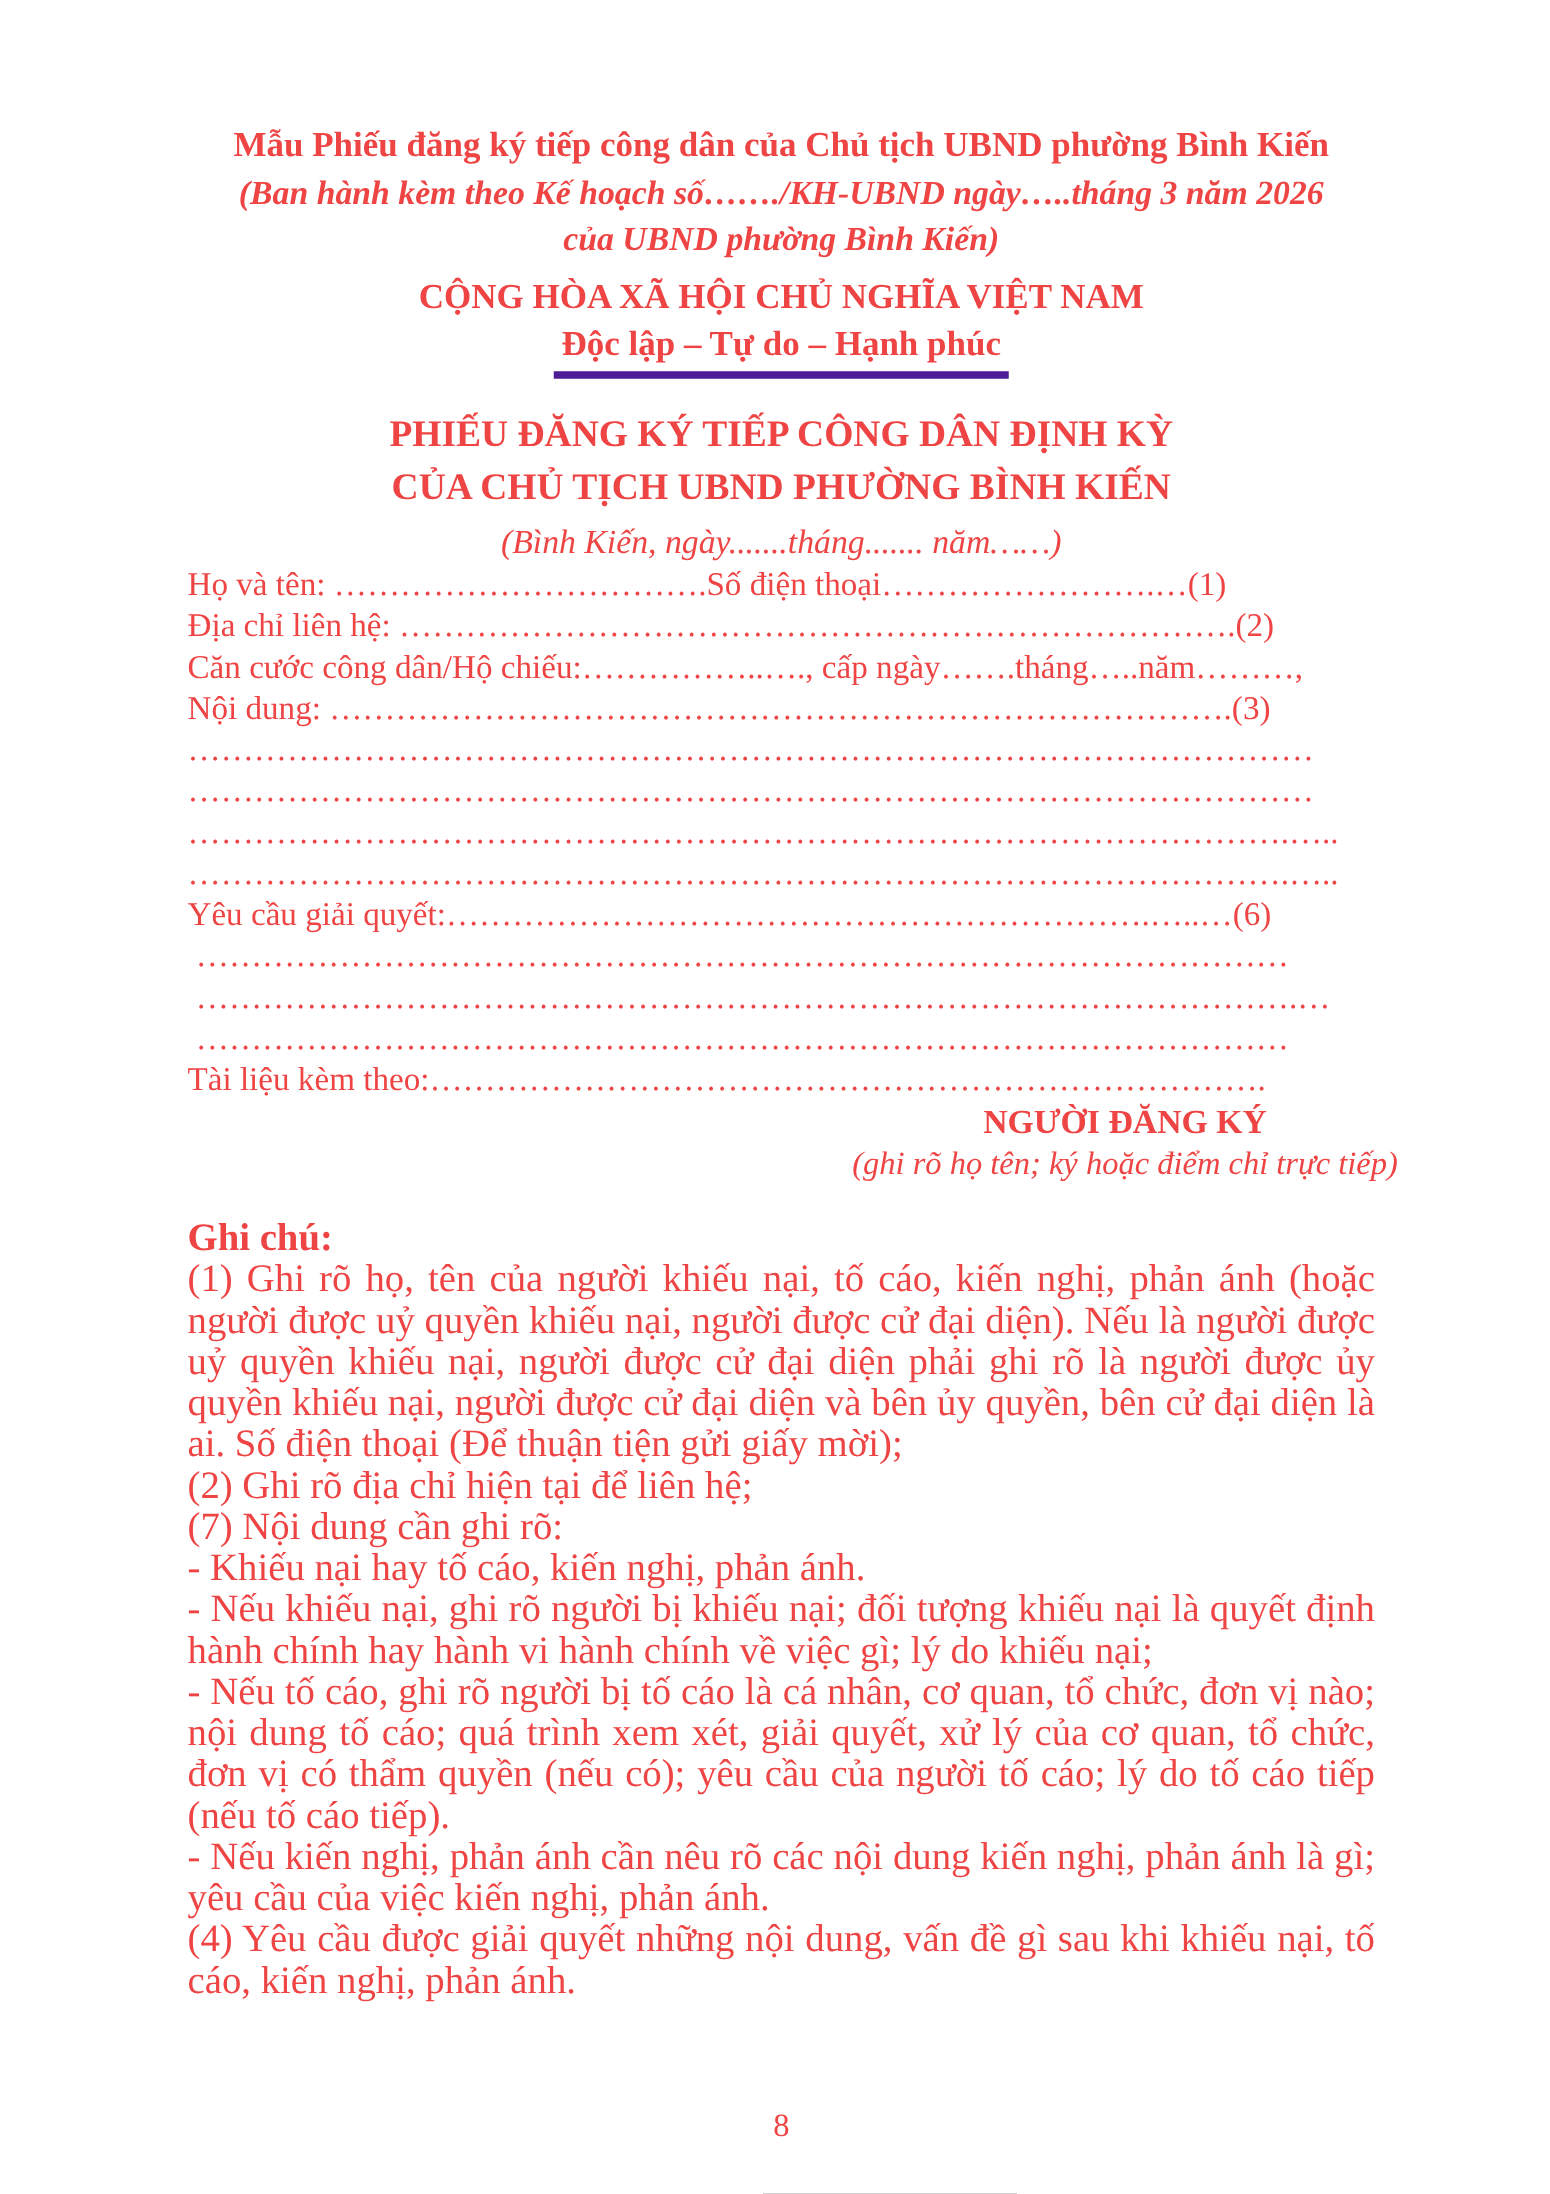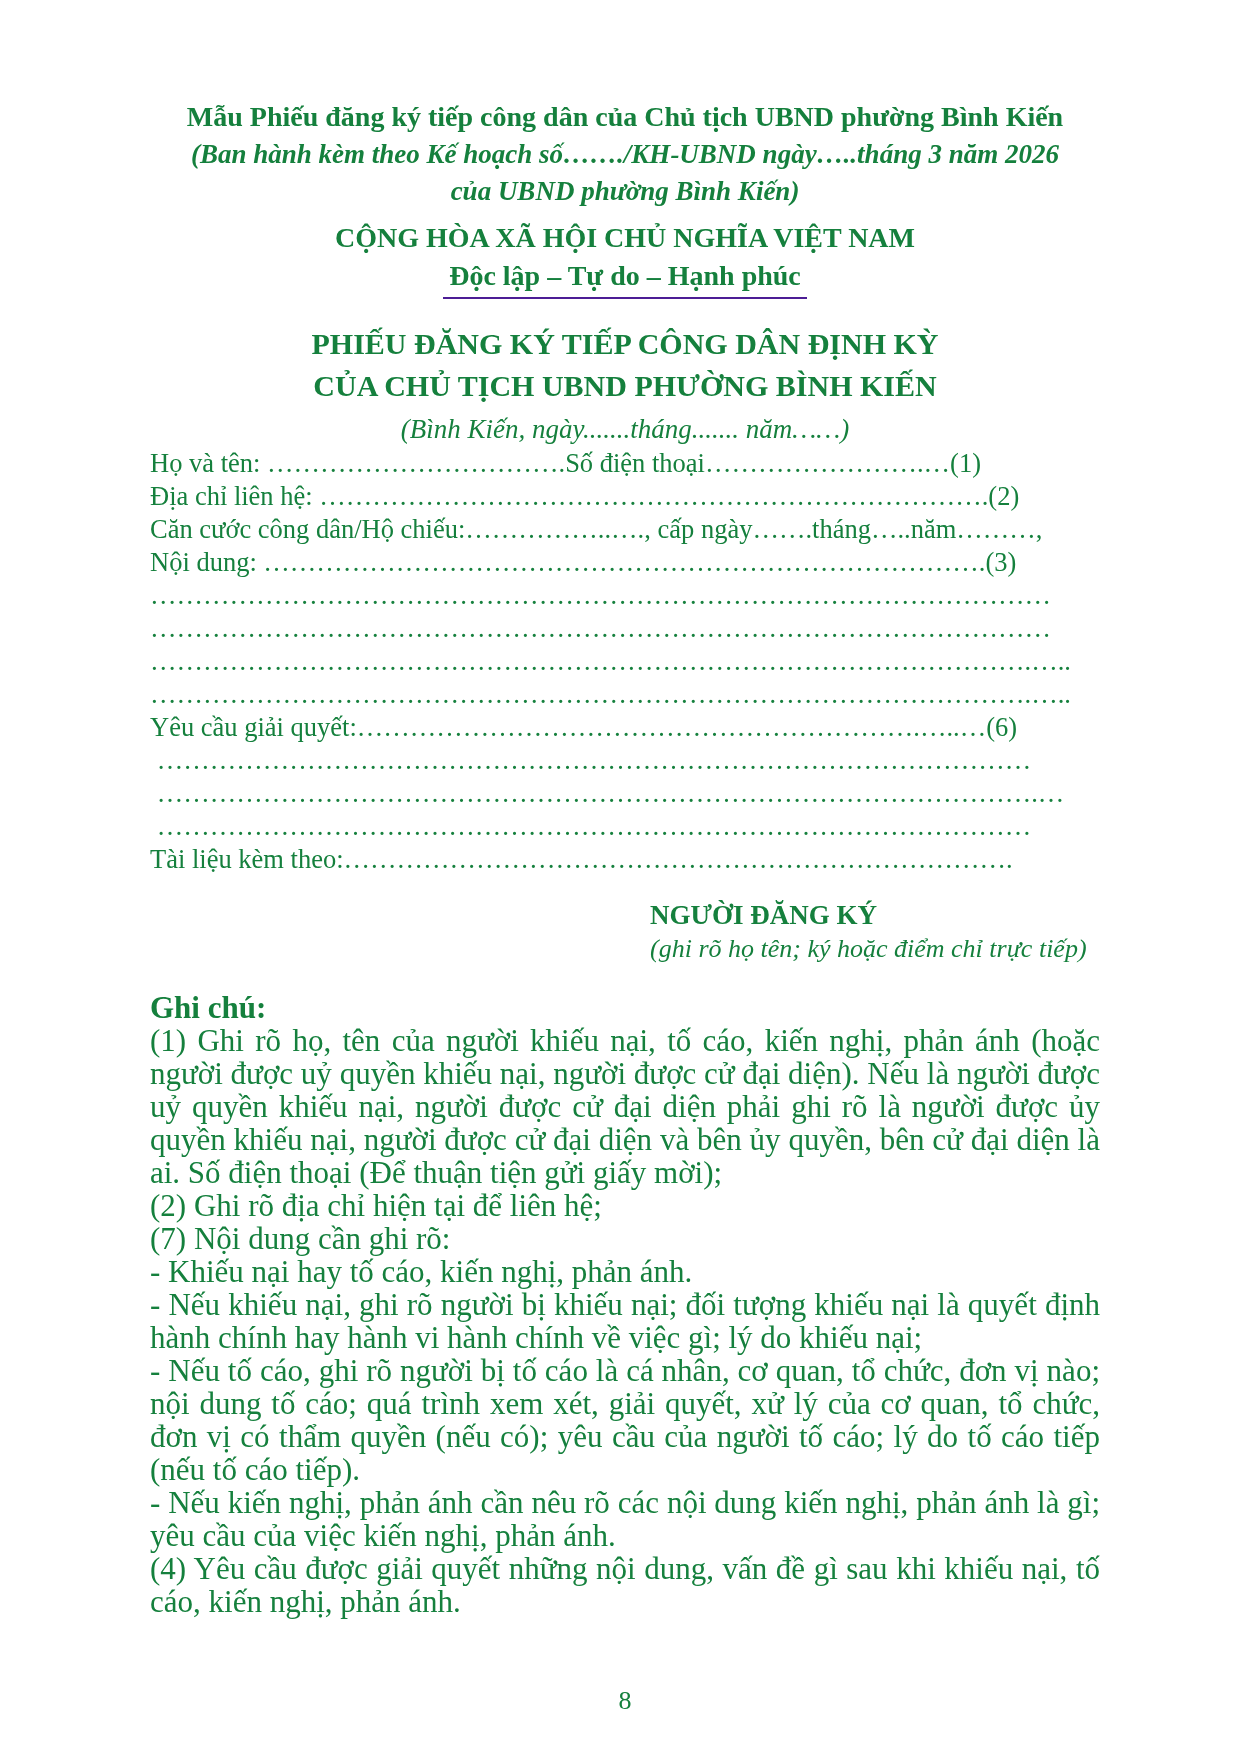--- a/index.html
+++ b/index.html
@@ -1,46 +1,46 @@
 <!DOCTYPE html>
 <html lang="vi"><head>
 <meta charset="utf-8">
 <style>
   html,body{margin:0;padding:0;background:#888;}
   .page{
     position:relative;
     width:1240px;height:1755px;
-    background:#ffffff;color:#15803d;
+    background:#ffffff;color:#ef4444;
     font-family:"Liberation Serif","DejaVu Serif",serif;
     margin:0 auto;overflow:hidden;
   }
   .content{position:absolute;left:150px;top:98px;width:950px;}
 
   
   .doc-header{text-align:center;}
   .doc-title{font-weight:bold;font-size:28px;line-height:38px;}
   .doc-sub{font-weight:bold;font-style:italic;font-size:27px;line-height:37px;}
 
   
   .national{text-align:center;margin-top:8px;}
   .country{font-weight:bold;font-size:28px;line-height:40px;}
   .motto{display:inline-block;font-weight:bold;font-size:28px;line-height:36px;
-         border-bottom:2px solid #4c1d95;padding:0 6px 3px;}
+         border-bottom:6px solid #4c1d95;padding:0 6px 3px;}
 
   
   .form-title{text-align:center;margin-top:24px;}
   .ft-line{font-weight:bold;font-size:30px;line-height:42px;}
   .place-date{font-style:italic;font-size:27px;line-height:36px;margin-top:4px;}
 
   
   .form-body{font-size:26.5px;line-height:33px;}
   .fline{white-space:pre;overflow:visible;}
 
   
-  .signature{margin-top:22px;margin-left:500px;width:500px;text-align:left;}
+  .signature{margin-left:500px;width:500px;text-align:center;}
   .sig-title{font-weight:bold;font-size:27px;line-height:34px;}
   .sig-note{font-style:italic;font-size:26px;line-height:33px;white-space:nowrap;}
 
   
   .notes{margin-top:26px;font-size:31px;line-height:33px;text-align:justify;}
   .notes p{margin:0;}
   .notes-heading{font-weight:bold;text-align:left;}
 
   .page-number{position:absolute;left:150px;top:1686px;width:950px;
                text-align:center;font-size:26px;line-height:30px;}

